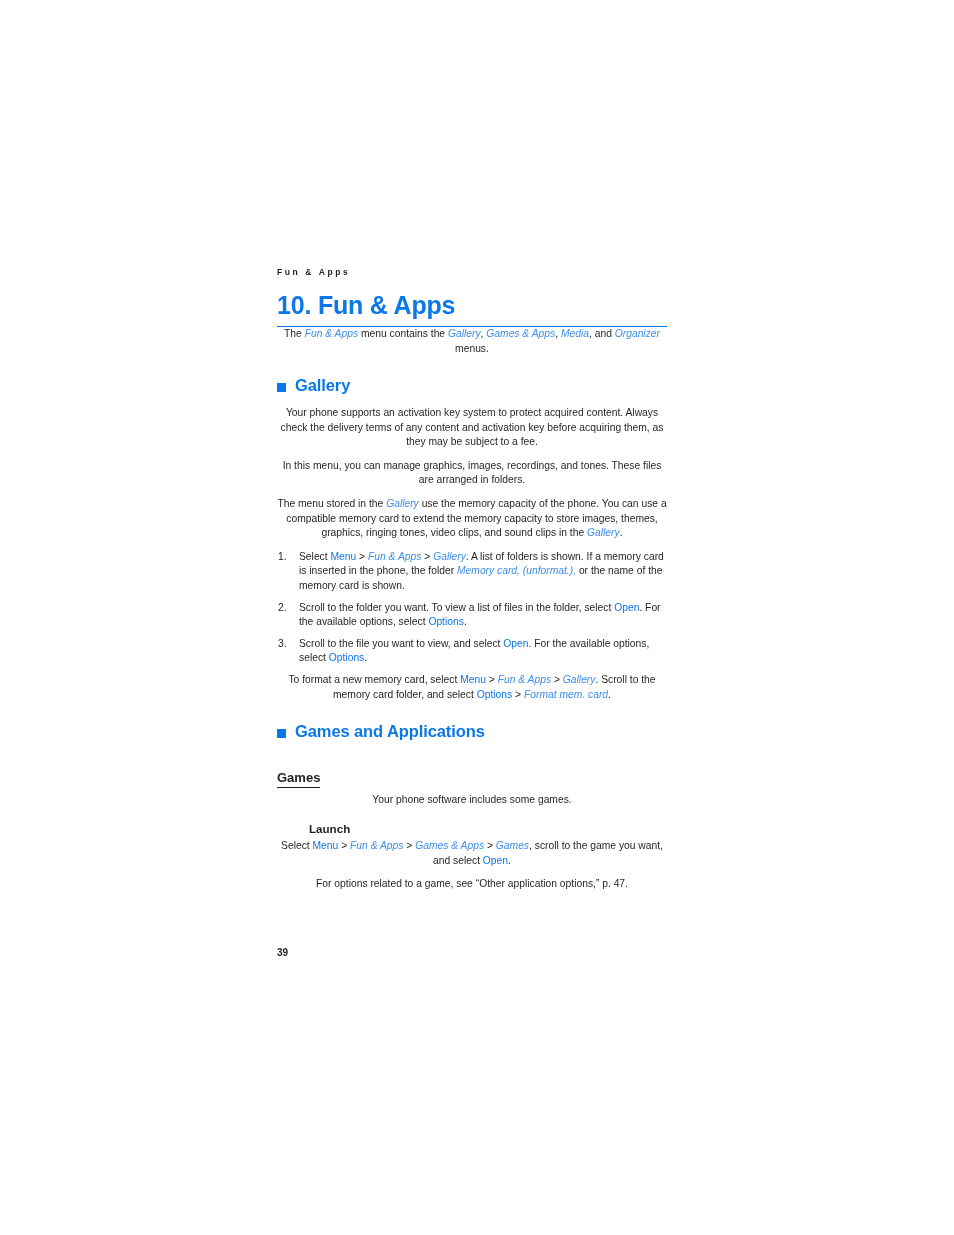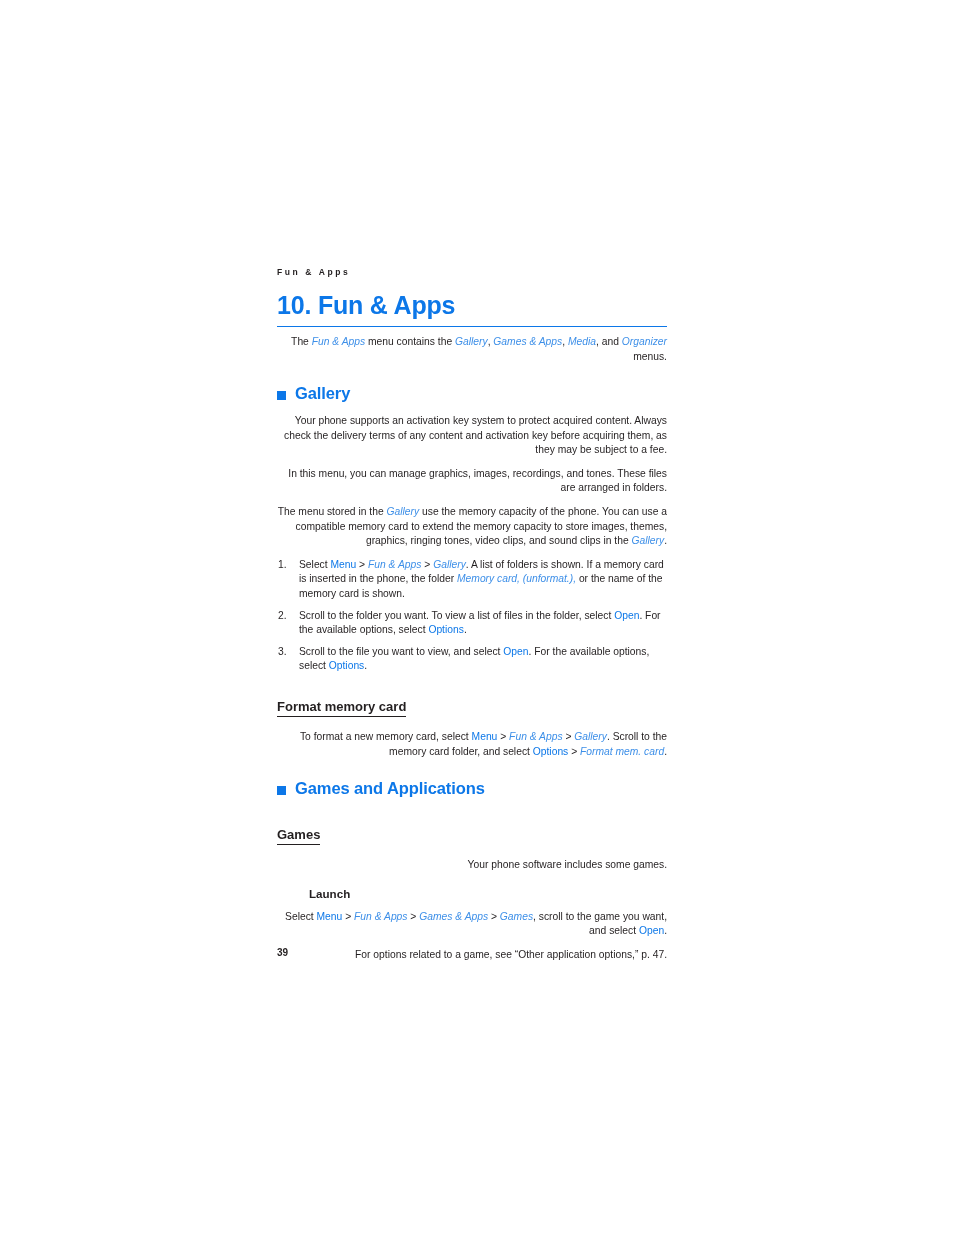--- a/index.html
+++ b/index.html
@@ -46,23 +46,23 @@
     border: none;
     border-top: 1.6px solid #0c77e8;
     margin: 6px 0 0 0;
     width: 100%;
   }
 
   
   p.body {
     font-size: 10.3px;
     line-height: 14.6px;
-    margin: 8px 0 9px 0;
-    color: #231f20;
-    text-align: right;
+    margin: 0 0 9px 0;
+    color: #231f20;
+    text-align: center;
   }
   p.tight { margin-bottom: 6px; }
 
   .intro { margin-top: 21px; }
 
   
   .section-heading {
     font-size: 16.5px;
     font-weight: bold;
     color: #0c77e8;
@@ -176,23 +176,20 @@
 
 
   <ol class="steps">
     <li><span class="num">1.</span><span>Select </span><span class="ui">Menu</span><span class="sep"> &gt; </span><span class="menu">Fun &amp; Apps</span><span class="sep"> &gt; </span><span class="menu">Gallery</span><span>. A list of folders is shown. If a memory card is inserted in the phone, the folder </span><span class="menu">Memory card, (unformat.),</span><span> or the name of the memory card is shown.</span></li>
 
     <li><span class="num">2.</span><span>Scroll to the folder you want. To view a list of files in the folder, select </span><span class="ui">Open</span><span>. For the available options, select </span><span class="ui">Options</span><span>.</span></li>
 
     <li><span class="num">3.</span><span>Scroll to the file you want to view, and select </span><span class="ui">Open</span><span>. For the available options, select </span><span class="ui">Options</span><span>.</span></li>
   </ol>
 
-  <div class="sub-heading-wrap">
-    <h3 class="sub-heading">Format memory card</h3>
-  </div>
 
   <p class="body"><span>To format a new memory card, select </span><span class="ui">Menu</span><span class="sep"> &gt; </span><span class="menu">Fun &amp; Apps</span><span class="sep"> &gt; </span><span class="menu">Gallery</span><span>. Scroll to the memory card folder, and select </span><span class="ui">Options</span><span class="sep"> &gt; </span><span class="menu">Format mem. card</span><span>.</span></p>
 
   <h2 class="section-heading">
       <span class="sq"></span>
       <span>Games and Applications</span>
     </h2>
 
   <div class="sub-heading-wrap">
     <h3 class="sub-heading">Games</h3>

